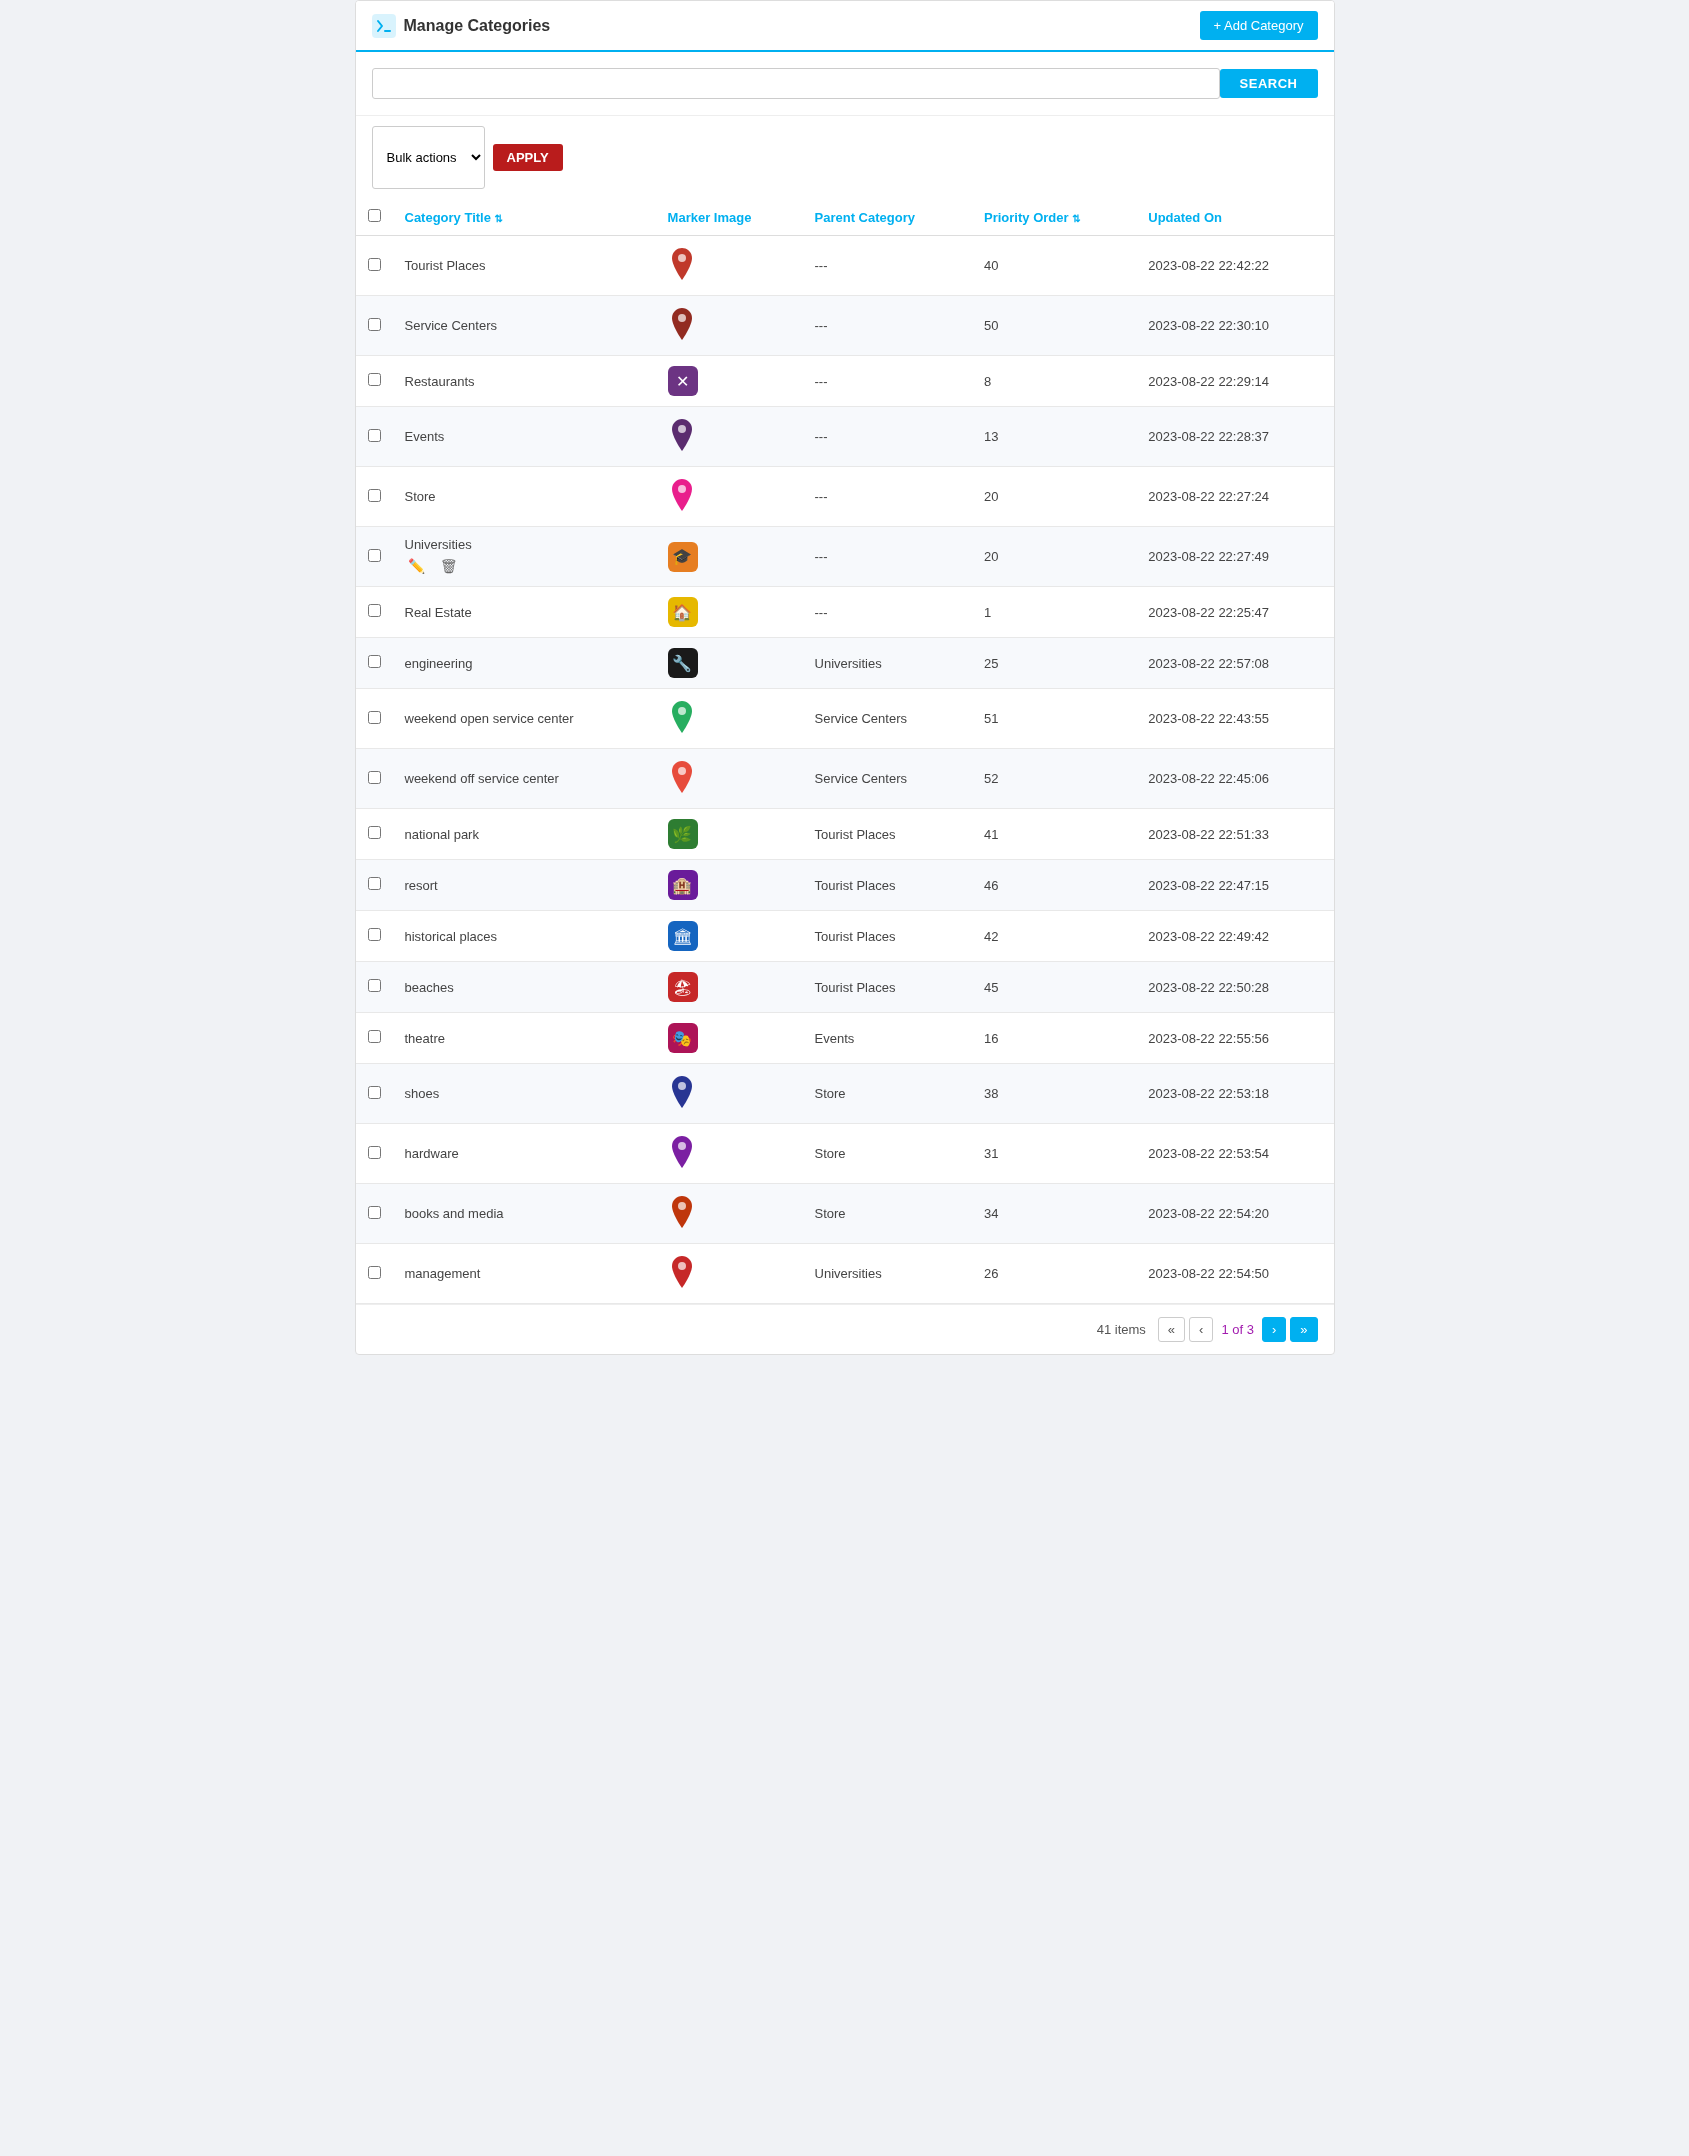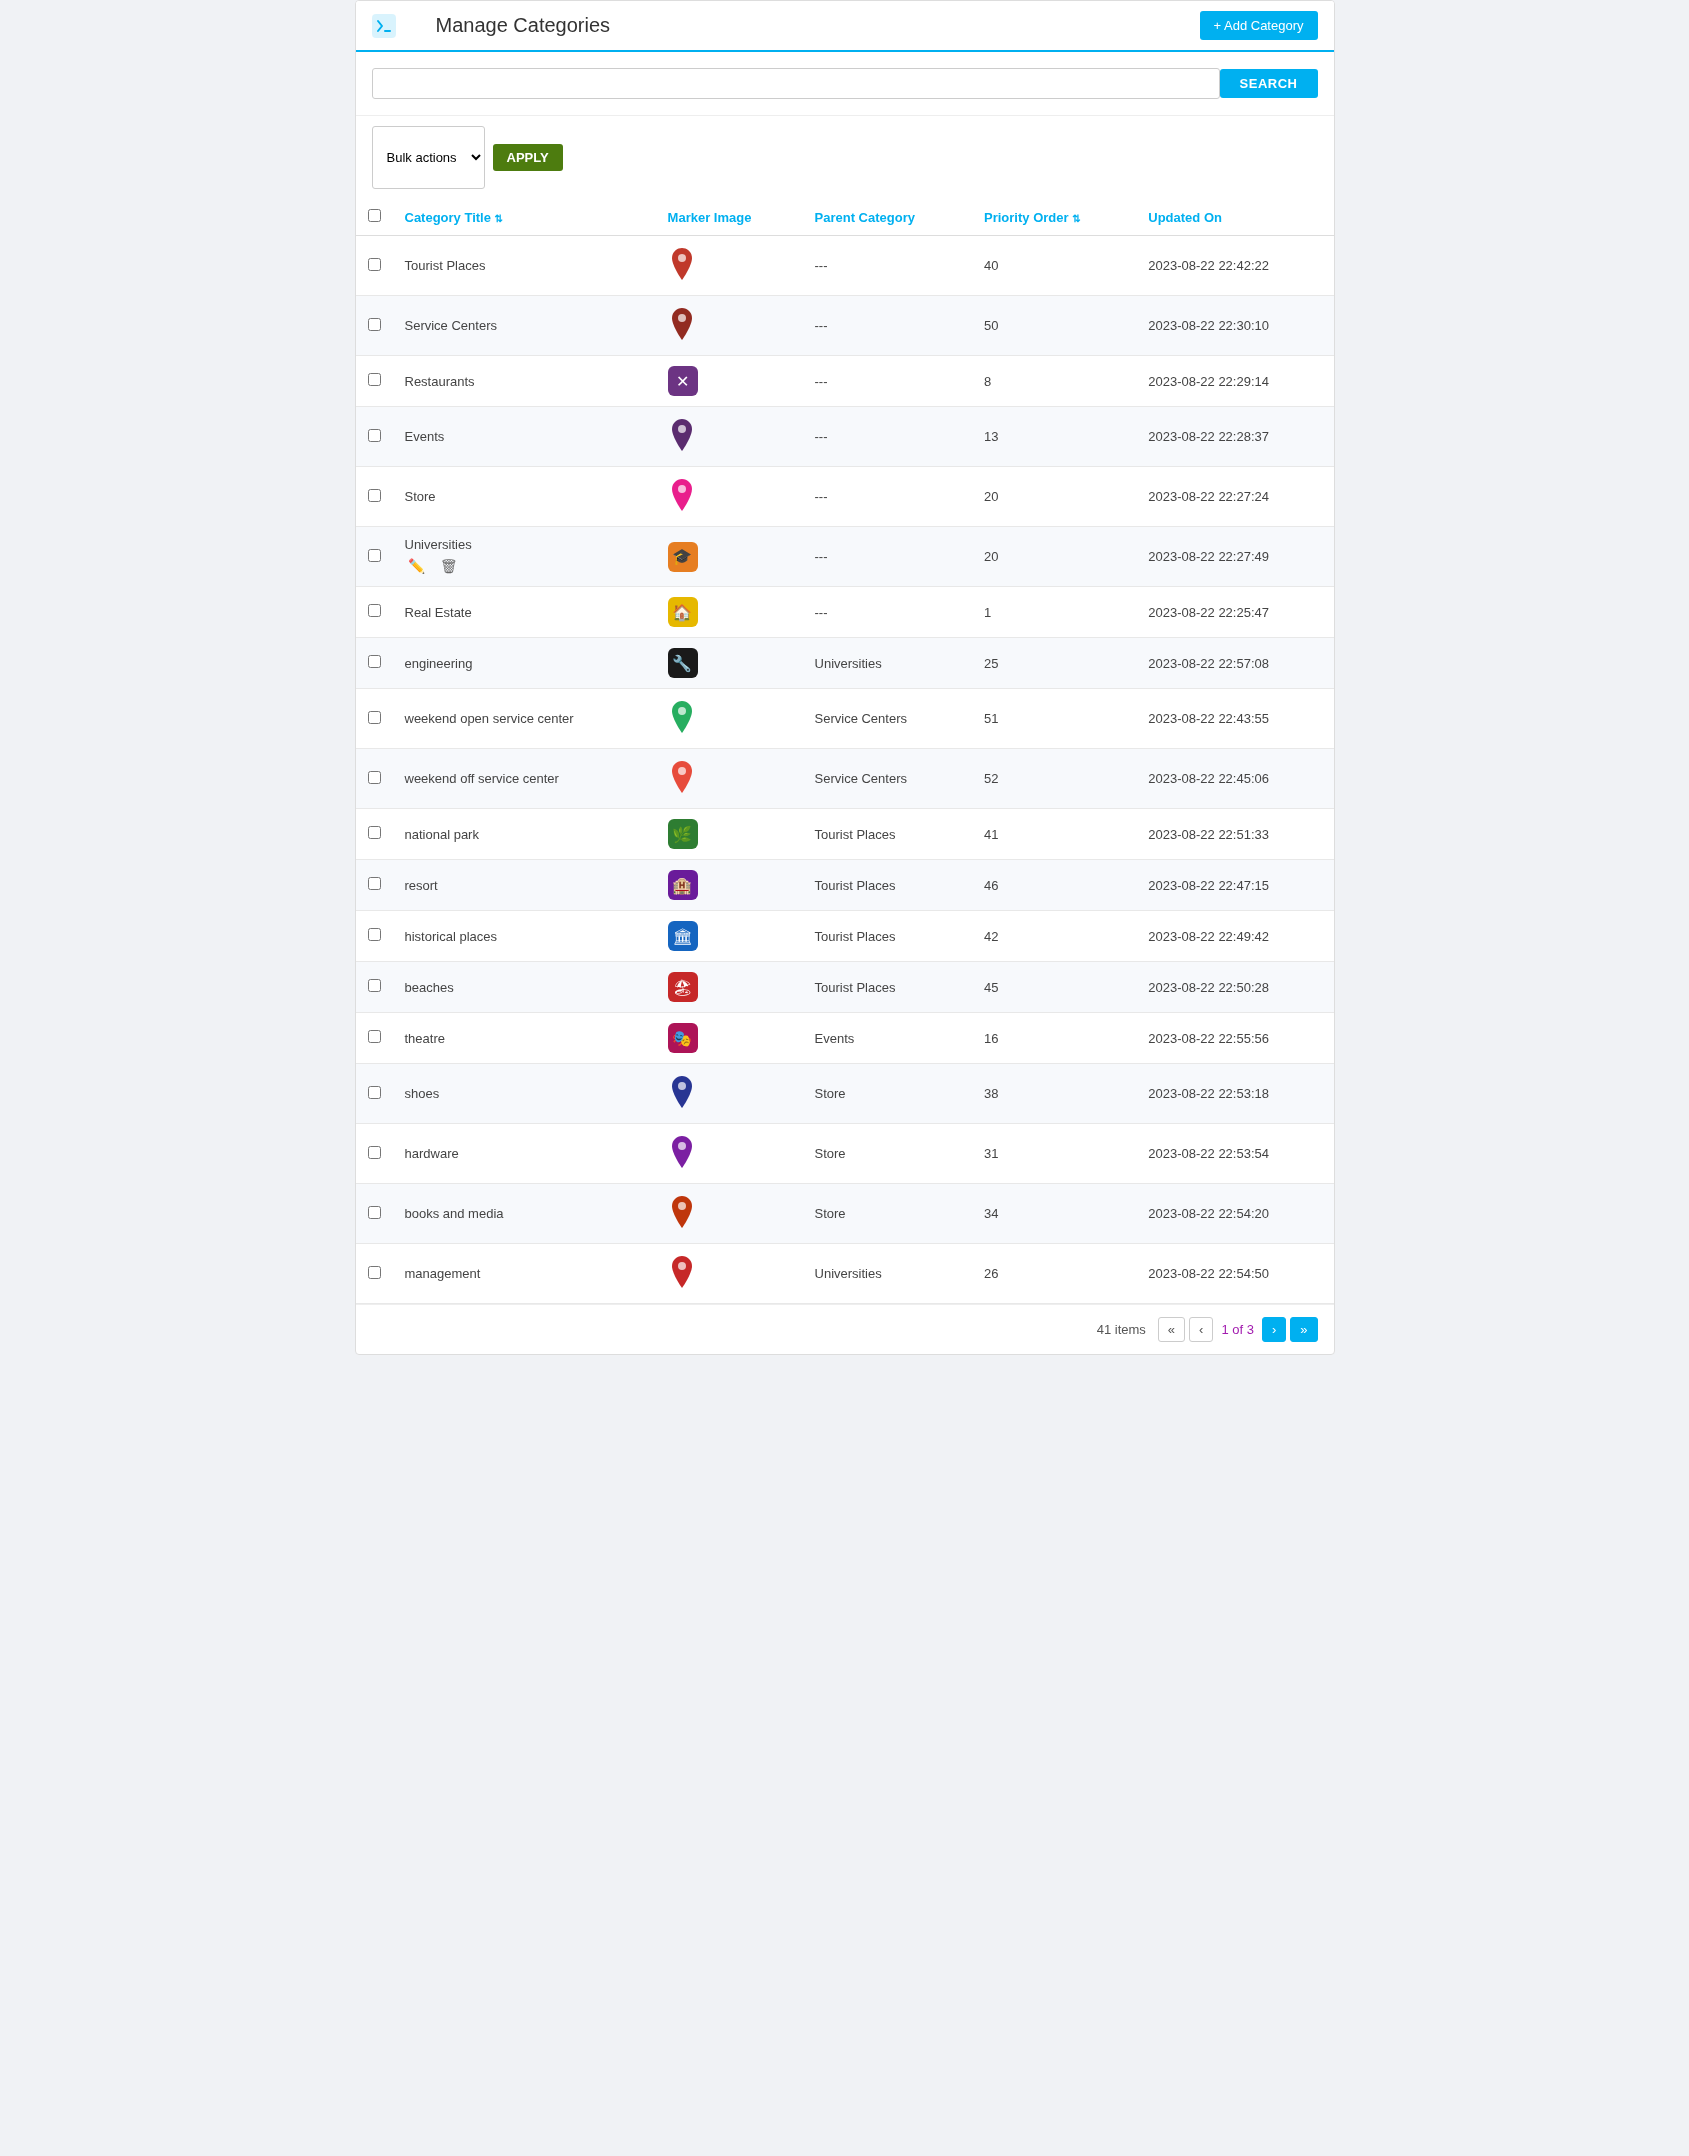--- a/index.html
+++ b/index.html
@@ -4,32 +4,32 @@
   <style>
     * { box-sizing: border-box; margin: 0; padding: 0; }
     body { font-family: Arial, sans-serif; font-size: 13px; background: #f0f2f5; color: #333; }
     
     .page-wrapper { background: #fff; max-width: 980px; margin: 0 auto; border: 1px solid #ddd; border-radius: 4px; overflow: hidden; }
     
     
     .header { display: flex; align-items: center; justify-content: space-between; padding: 10px 16px; border-bottom: 2px solid #00b0f0; background: #fff; }
     .header-left { display: flex; align-items: center; gap: 8px; }
     .logo-icon { width: 24px; height: 24px; }
-    .header-title { font-size: 20px; font-weight: 400; color: #333; margin-left: 32px; }
+    .header-title { font-size: 16px; font-weight: 700; color: #333; }
     .add-btn { background: #00b0f0; color: #fff; border: none; padding: 7px 14px; border-radius: 3px; cursor: pointer; font-size: 13px; display: flex; align-items: center; gap: 4px; }
     
     
     .search-bar { padding: 16px; display: flex; align-items: center; border-bottom: 1px solid #eee; }
     .search-input { flex: 1; border: 1px solid #ccc; border-radius: 3px; padding: 7px 10px; font-size: 13px; }
     .search-btn { background: #00b0f0; color: #fff; border: none; padding: 7px 20px; border-radius: 3px; cursor: pointer; font-size: 13px; letter-spacing: 0.5px; font-weight: 600; }
     
     
     .bulk-bar { padding: 10px 16px; display: flex; align-items: center; gap: 8px; }
     .bulk-select { border: 1px solid #ccc; border-radius: 3px; padding: 22px 10px; font-size: 13px; cursor: pointer; background: #fff; }
-    .apply-btn { background: #4d7c0f; color: #fff; border: none; padding: 6px 14px; border-radius: 3px; cursor: pointer; font-size: 13px; font-weight: 600; }
+    .apply-btn { background: #b91c1c; color: #fff; border: none; padding: 6px 14px; border-radius: 3px; cursor: pointer; font-size: 13px; font-weight: 600; }
     
     
     .table-wrapper { overflow-x: auto; }
     table { width: 100%; border-collapse: collapse; }
     thead tr { background: #fff; }
     thead th { padding: 10px 12px; text-align: left; color: #00b0f0; font-weight: 600; font-size: 13px; border-bottom: 1px solid #ddd; white-space: nowrap; }
     thead th.checkbox-col { width: 36px; }
     thead th .sort-icon { font-size: 10px; color: #00b0f0; }
     
     tbody tr { border-bottom: 1px solid #e8e8e8; }

